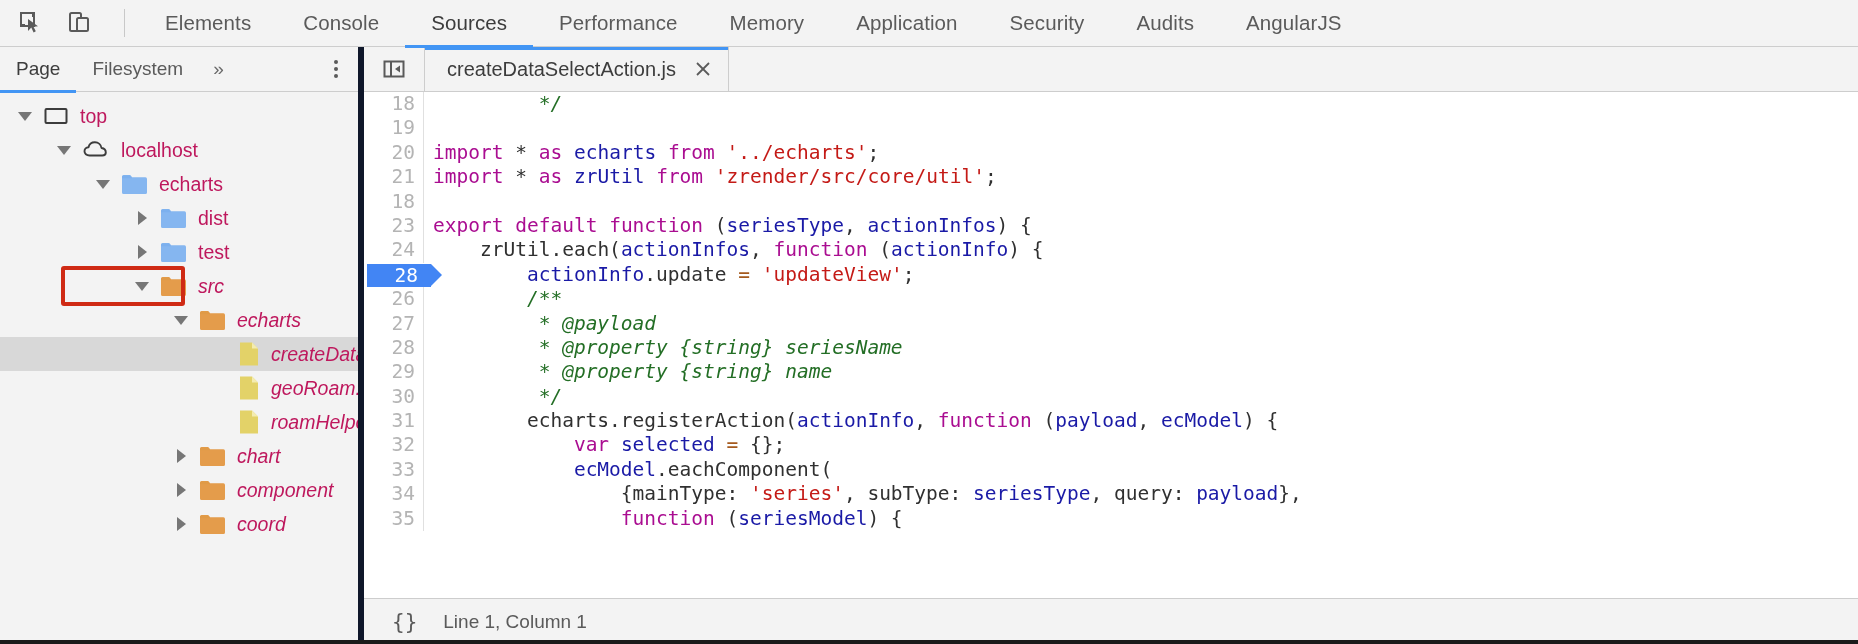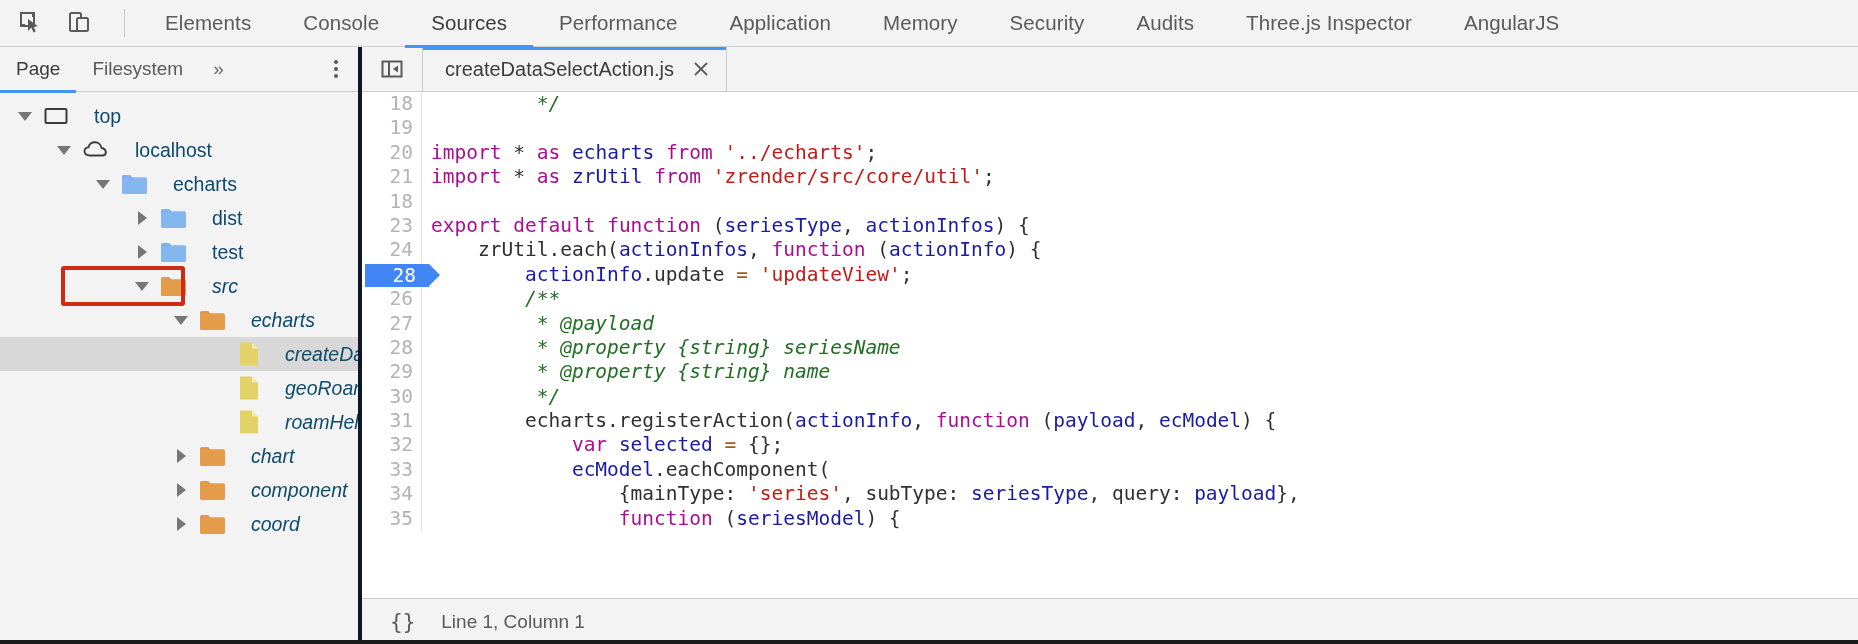--- a/index.html
+++ b/index.html
@@ -55,21 +55,21 @@
   }
 
   
   .main { flex: 1 1 auto; display: flex; min-height: 0; background: #f3f3f3; }
 
   
   .navigator {
     width: 358px; flex: 0 0 358px;
     display: flex; flex-direction: column;
     background: #f3f3f3;
-    border-right: 4px solid #0f172a;
+    border-right: 6px solid #0f172a;
     min-height: 0;
     position: relative;
   }
   .nav-tabs {
     height: 45px; flex: 0 0 45px;
     display: flex; align-items: center;
     border-bottom: 1px solid #cdcdcd;
     position: relative;
     box-sizing: border-box;
   }
@@ -124,22 +124,22 @@
     border-right: 7px solid transparent;
     border-top: 9px solid #767676;
   }
   .arrow.right i {
     border-top: 7px solid transparent;
     border-bottom: 7px solid transparent;
     border-left: 9px solid #767676;
   }
   .tlabel {
     font-size: 19.5px;
-    color: #0c4a6e;
-    padding-left: 25px;
+    color: #be185d;
+    padding-left: 11px;
     white-space: nowrap;
   }
   .tlabel.ital { font-style: italic; }
   .ticon { flex: 0 0 auto; display:flex; align-items:center; justify-content:center; }
 
   .redbox {
     position: absolute;
     border: 4px solid #cf2a14;
     border-radius: 3px;
     pointer-events: none;
@@ -292,33 +292,30 @@
       <div class="ptab">
           <span>Console</span>
         </div>
       <div class="ptab active">
           <span>Sources</span>
         </div>
       <div class="ptab">
           <span>Performance</span>
         </div>
       <div class="ptab">
+          <span>Memory</span>
+        </div>
+      <div class="ptab">
           <span>Application</span>
         </div>
       <div class="ptab">
-          <span>Memory</span>
-        </div>
-      <div class="ptab">
           <span>Security</span>
         </div>
       <div class="ptab">
           <span>Audits</span>
-        </div>
-      <div class="ptab">
-          <span>Three.js Inspector</span>
         </div>
       <div class="ptab">
           <span>AngularJS</span>
         </div>
     </div>
   </div>
 
   <div class="main">
 
     <div class="navigator">

